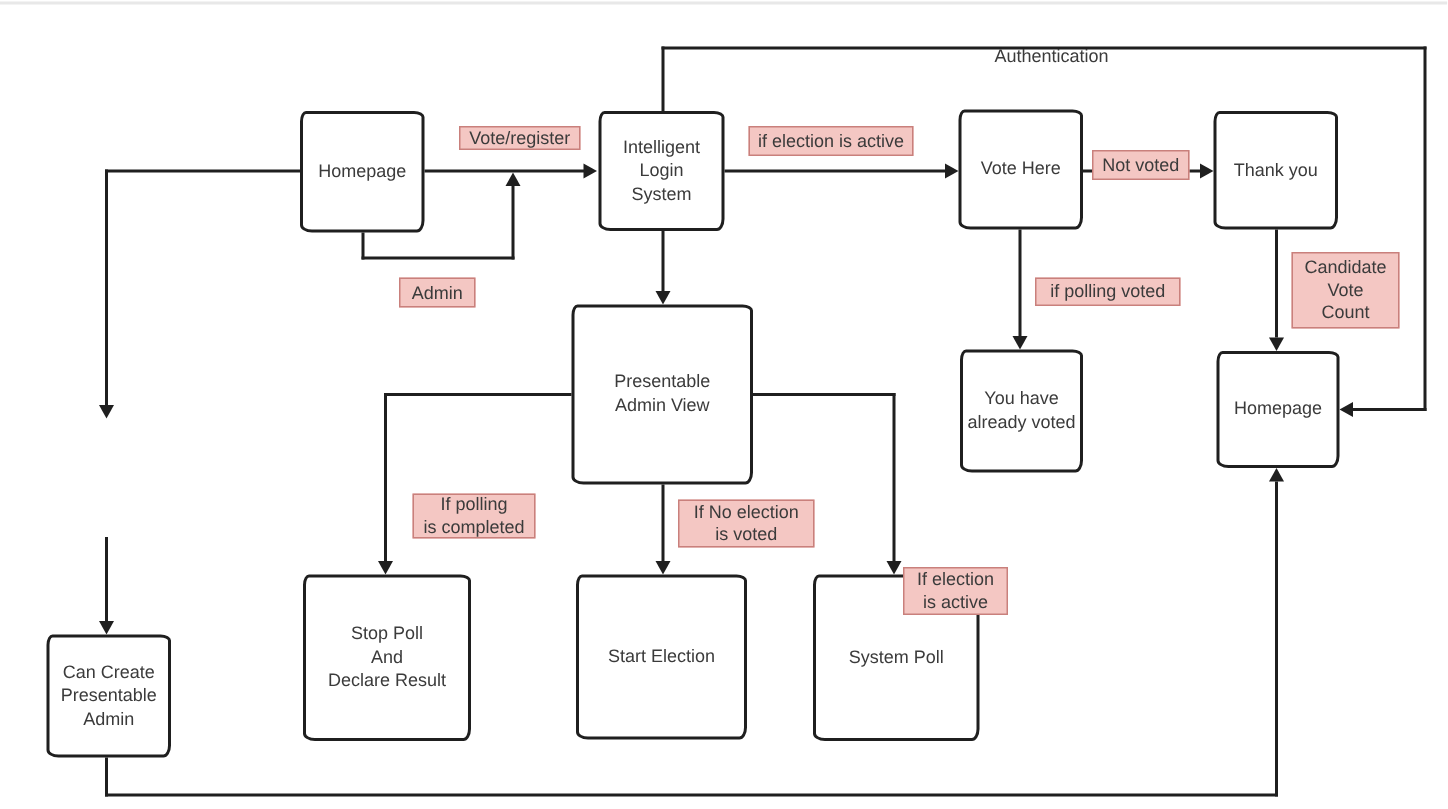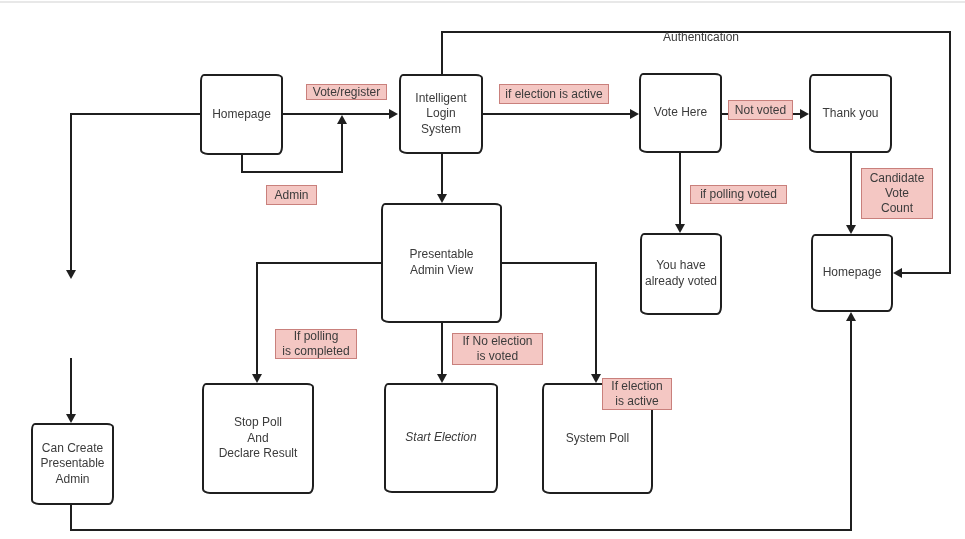--- a/index.html
+++ b/index.html
@@ -110,21 +110,21 @@
 Admin View</span></div>
   <div class="node" style="left:640px;top:233px;width:82px;height:82px;"><span>You have
 already voted</span></div>
   <div class="node" style="left:811px;top:234px;width:82px;height:78px;"><span>Homepage</span></div>
   <div class="node" style="left:31px;top:423px;width:83px;height:82px;"><span>Can Create
 Presentable
 Admin</span></div>
   <div class="node" style="left:202px;top:383px;width:112px;height:111px;"><span>Stop Poll
 And
 Declare Result</span></div>
-  <div class="node" style="left:384px;top:383px;width:114px;height:110px;font-style:italic;"><span>Start Election</span></div>
+  <div class="node" style="left:384px;top:383px;width:114px;height:110px;"><span>Start Election</span></div>
   <div class="node" style="left:542px;top:383px;width:111px;height:111px;"><span>System Poll</span></div>
 
   <div class="elabel" style="left:306px;top:84px;width:81px;height:16px;">Vote/register</div>
   <div class="elabel" style="left:499px;top:84px;width:110px;height:20px;">if election is active</div>
   <div class="elabel" style="left:728px;top:100px;width:65px;height:20px;">Not voted</div>
   <div class="elabel" style="left:266px;top:185px;width:51px;height:20px;">Admin</div>
   <div class="elabel" style="left:690px;top:185px;width:97px;height:19px;">if polling voted</div>
   <div class="elabel" style="left:861px;top:168px;width:72px;height:51px;">Candidate
 Vote
 Count</div>

